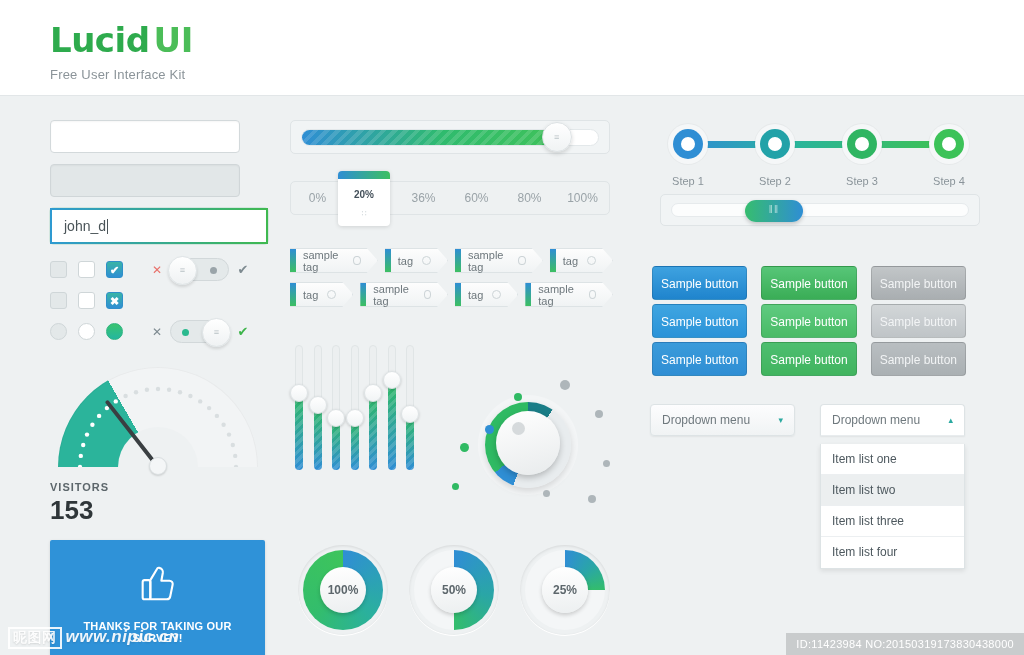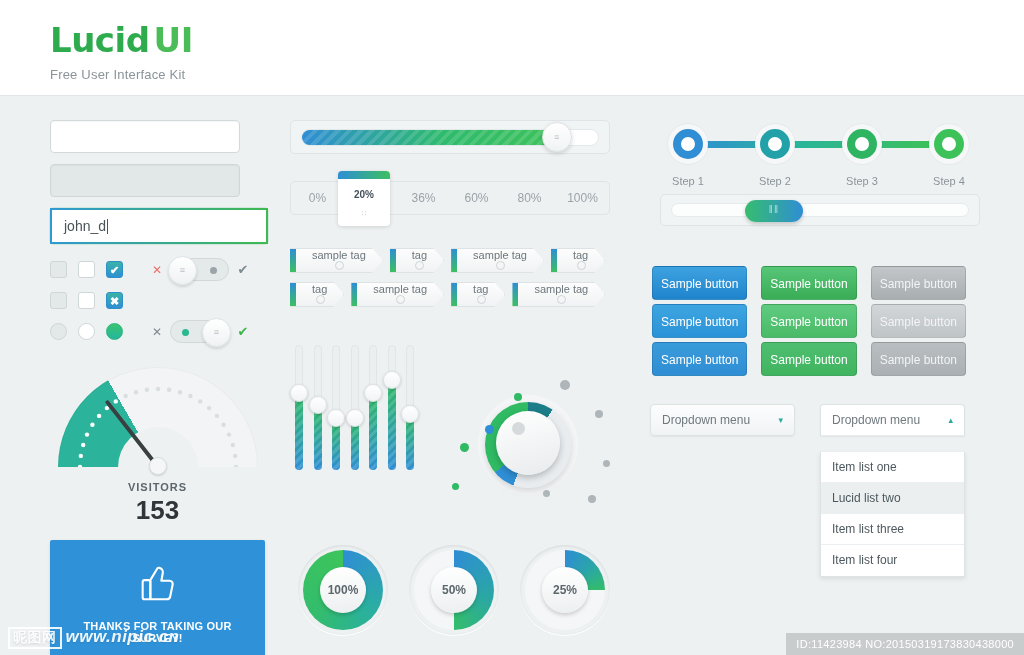--- a/index.html
+++ b/index.html
@@ -95,21 +95,21 @@
   }
   .tog.off .tog-knob { left: -3px; }
   .tog.on  .tog-knob { right: -3px; }
   .tog-dot {
     position: absolute; top: 8px; width: 7px; height: 7px; border-radius: 50%;
   }
   .tog.off .tog-dot { right: 11px; background: #9aa4a9; }
   .tog.on  .tog-dot { left: 11px; background: #2ab98e; }
 
   
-  .gauge-wrap { margin-top: 24px; width: 215px; text-align: center; position: relative; }
+  .gauge-wrap { margin-top: 24px; width: 215px; text-align: left; position: relative; }
   .gauge { position: relative; width: 200px; height: 100px; margin: 0 auto; overflow: hidden; }
   .gauge-bg {
     position: absolute; left: 0; top: 0; width: 200px; height: 200px;
     border-radius: 50%;
     background: conic-gradient(from 270deg,
       #2bb49b 0deg, #2bb49b 60deg,
       #f2f4f5 60deg, #f2f4f5 180deg,
       transparent 180deg);
     box-shadow: inset 0 0 0 1px rgba(0,0,0,.04);
   }
@@ -194,23 +194,22 @@
   .pct-active-grip { font-size: 8px; color: #c4ccd0; line-height: 6px; }
 
   
   .tags { margin-top: 33px; width: 330px; }
   .tag-row { display: flex; margin-bottom: 9px; }
   .tag {
     position: relative; height: 25px; margin-right: 7px; display: flex; align-items: center;
     background: linear-gradient(180deg,#fdfdfd,#f0f3f4);
     border: 1px solid #dde3e5; border-left: none; border-radius: 0 0 0 0;
     box-shadow: 0 1px 2px rgba(0,0,0,.07);
-    padding: 0 16px 0 14px;
+    padding: 0 16px 0 5px;
     clip-path: polygon(0 0, calc(100% - 11px) 0, 100% 50%, calc(100% - 11px) 100%, 0 100%);
-    flex-direction: column;
   }
   .tag-bar {
     position: absolute; left: 0; top: 0; width: 6px; height: 100%;
     background: linear-gradient(180deg,#2f8ed4,#3cbf62);
   }
   .tag-txt { font-size: 11px; color: #6d777c; margin-left: 8px; }
   .tag-x {
     width: 9px; height: 9px; border-radius: 50%; border: 1px solid #cdd4d7;
     margin-left: 9px;
   }
@@ -342,21 +341,21 @@
   .dd-head {
     height: 32px; border-radius: 4px; background: linear-gradient(180deg,#fdfdfe,#f0f3f4);
     border: 1px solid #dde3e5; display: flex; align-items: center;
     padding: 0 11px; font-size: 12px; color: #6f797e;
     box-shadow: 0 1px 2px rgba(0,0,0,.06);
   }
   .dd-head.open { border-radius: 4px 4px 0 0; background: #fff; border-bottom-color: #e8ecee; }
   .dd-lab { flex: 1; }
   .caret-ico { font-size: 9px; color: #2aa9a0; }
   .dd-list {
-    position: absolute; left: 0; top: 48px; width: 145px;
+    position: absolute; left: 0; top: 40px; width: 145px;
     background: #fff; border: 1px solid #dde3e5; border-top: none;
     box-shadow: 0 2px 5px rgba(0,0,0,.09);
   }
   .dd-item {
     height: 31px; line-height: 31px; padding: 0 11px;
     font-size: 12px; color: #4d585e; border-bottom: 1px solid #eceff1;
   }
   .dd-item:last-child { border-bottom: none; }
   .dd-item.hl { background: #eceff0; }
   .dd-gap { margin-left: 25px; }
@@ -683,21 +682,21 @@
           <span class="caret-ico">▾</span>
         </div>
       </div>
       <div class="dd dd-gap">
         <div class="dd-head open">
           <span class="dd-lab">Dropdown menu</span>
           <span class="caret-ico">▴</span>
         </div>
         <div class="dd-list">
           <div class="dd-item">Item list one</div>
-          <div class="dd-item hl">Lucid list two</div>
+          <div class="dd-item hl">Item list two</div>
           <div class="dd-item">Item list three</div>
           <div class="dd-item">Item list four</div>
         </div>
       </div>
     </div>
   </div>
 
   <div class="wm-left"><span class="wm-cn">昵图网</span><span>www.nipic.cn</span></div>
   <div class="wm-right">ID:11423984 NO:20150319173830438000</div>
 

